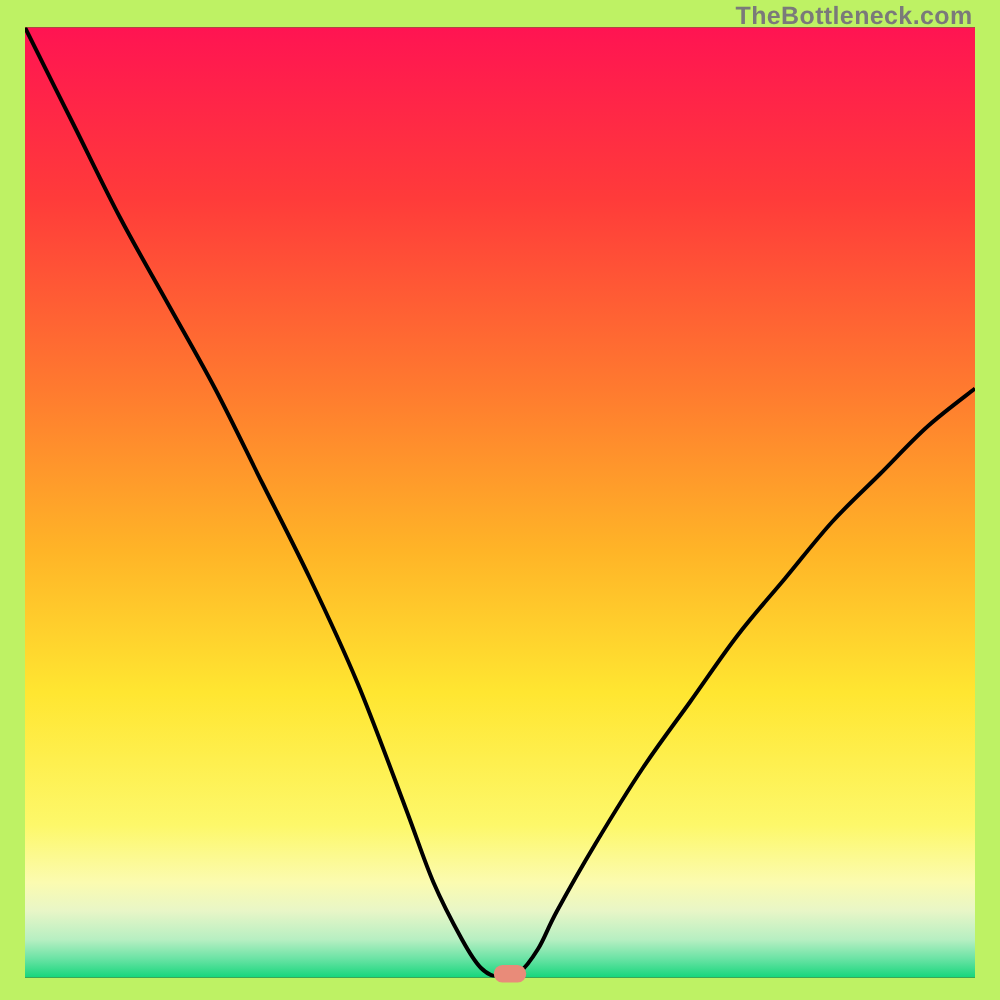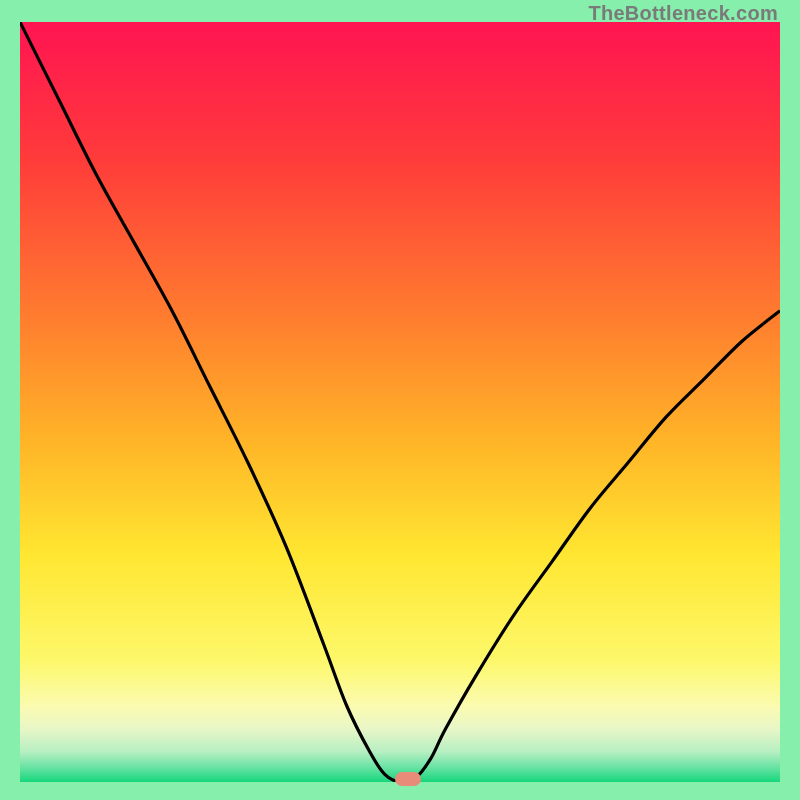--- a/index.html
+++ b/index.html
@@ -8,21 +8,21 @@
     width: 800px;
     height: 800px;
     background: #000;
     overflow: hidden;
     font-family: Arial, Helvetica, sans-serif;
   }
   .stage {
     position: relative;
     width: 800px;
     height: 800px;
-    background: #86efac;
+    background: #bef264;
   }
   .plot-outer {
     position: absolute;
     left: 20px;
     top: 22px;
     width: 760px;
     height: 760px;
     background: #000;
   }
   .plot {

